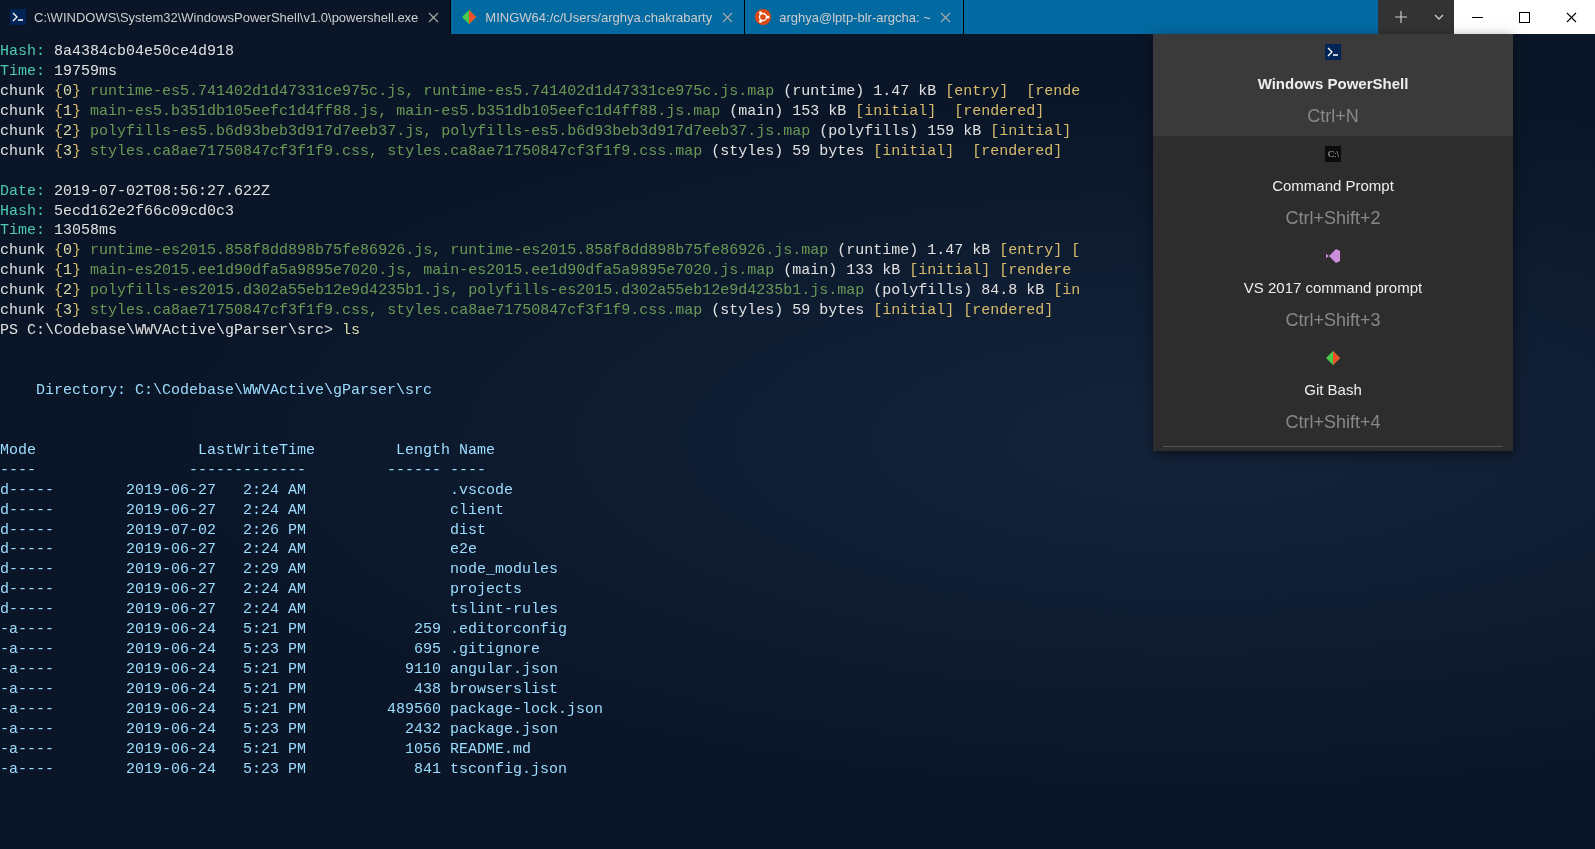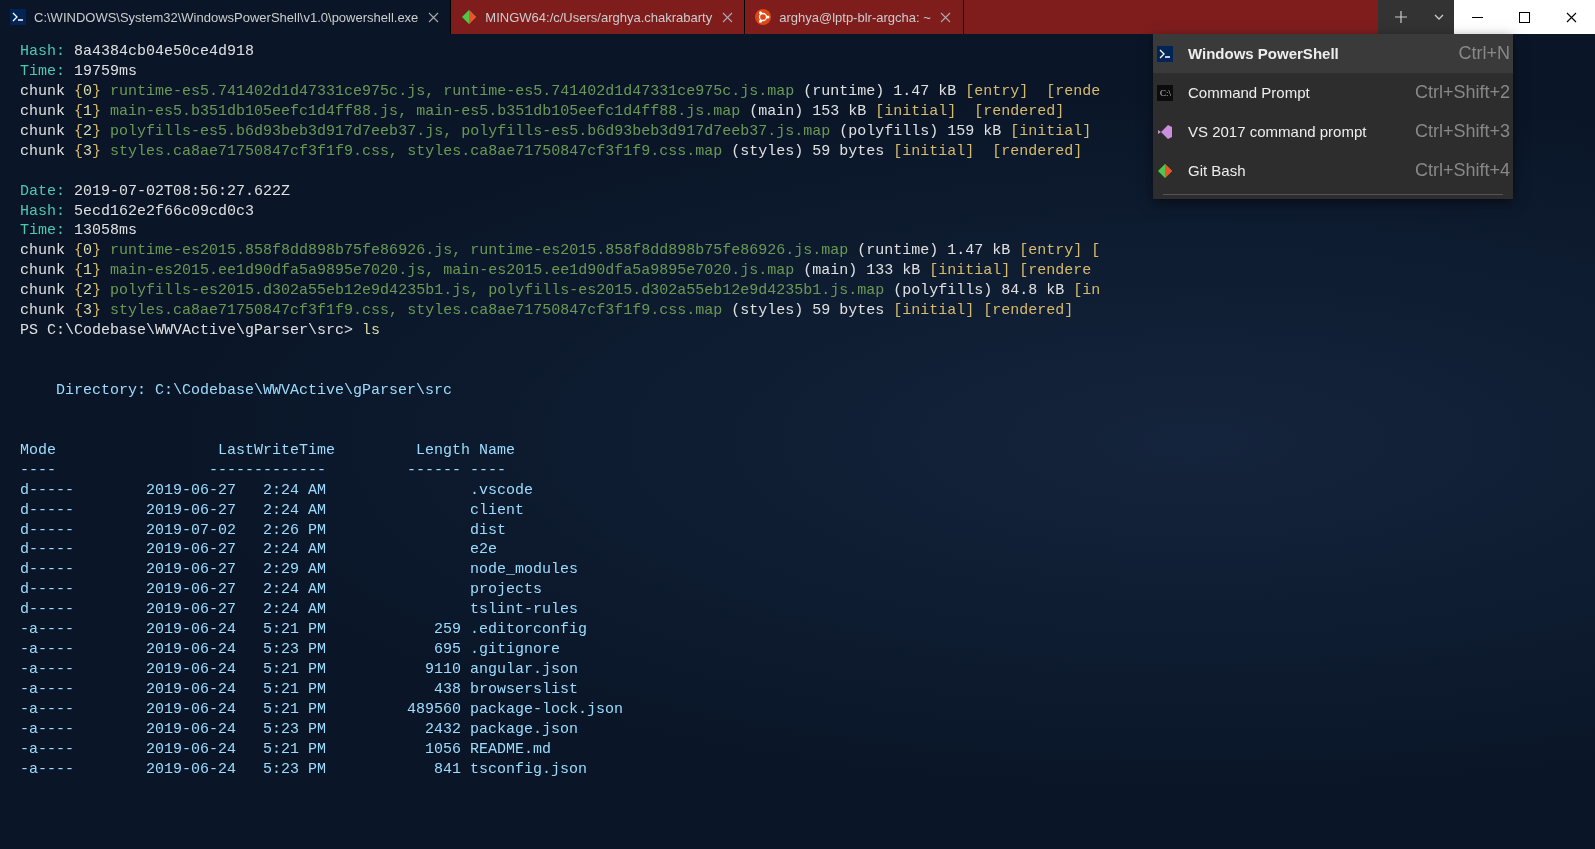--- a/index.html
+++ b/index.html
@@ -7,21 +7,21 @@
   font-family: Consolas, 'Courier New', monospace;
   background: #0a1628;
   width: 1595px;
   height: 849px;
   overflow: hidden;
   position: relative;
   color: #ccc;
 }
 .titlebar {
   height: 34px;
-  background: #7f1d1d;
+  background: #0369a1;
   display: flex;
   align-items: stretch;
   color: #ccc;
   font-family: 'Segoe UI', sans-serif;
   font-size: 13px;
 }
 .tabs { display: flex; flex: 1; overflow: hidden; }
 .tab {
   display: flex;
   align-items: center;
@@ -41,21 +41,21 @@
 }
 .dropdown-btn {
   width: 30px; display: flex; align-items: center; justify-content: center;
   background: #333; cursor: pointer; font-size: 10px; color: #ccc;
 }
 .window-controls { display: flex; background: #fff; }
 .win-btn { width: 47px; display: flex; align-items: center; justify-content: center; cursor: pointer; color: #000; font-size: 12px; }
 .terminal {
   position: absolute;
   top: 34px; left: 0; right: 0; bottom: 0;
-  padding: 8px 20px;
+  padding: 8px 0;
   font-size: 15px;
   line-height: 1.33;
   white-space: pre;
   background: radial-gradient(ellipse at 75% 50%, rgba(30,50,80,0.5) 0%, #0a1628 60%);
 }
 .c-teal { color: #4ec9b0; }
 .c-white { color: #e0e0e0; }
 .c-gold { color: #d7bb6d; }
 .c-green { color: #6a9955; }
 .c-yellow { color: #dcdcaa; }
@@ -69,20 +69,21 @@
   font-family: 'Segoe UI', sans-serif;
   font-size: 15px;
   box-shadow: 0 4px 12px rgba(0,0,0,0.5);
 }
 .menu-item {
   display: flex;
   align-items: center;
   padding: 9px 3px;
   gap: 14px;
   cursor: pointer;
+  flex-direction: column;
 }
 .menu-item.active { background: #3a3a3a; }
 .menu-icon { width: 18px; height: 18px; display: inline-flex; align-items: center; justify-content: center; flex-shrink: 0; }
 .menu-label { flex: 1; }
 .menu-shortcut { color: #888; font-size: 18px; }
 .menu-item.active .menu-label { font-weight: 600; }
 .menu-sep { height: 1px; background: #555; margin: 4px 10px; }
 .ls-header { color: #9cdcfe; }
 .ls-row { color: #9cdcfe; }
 svg { display: block; }

